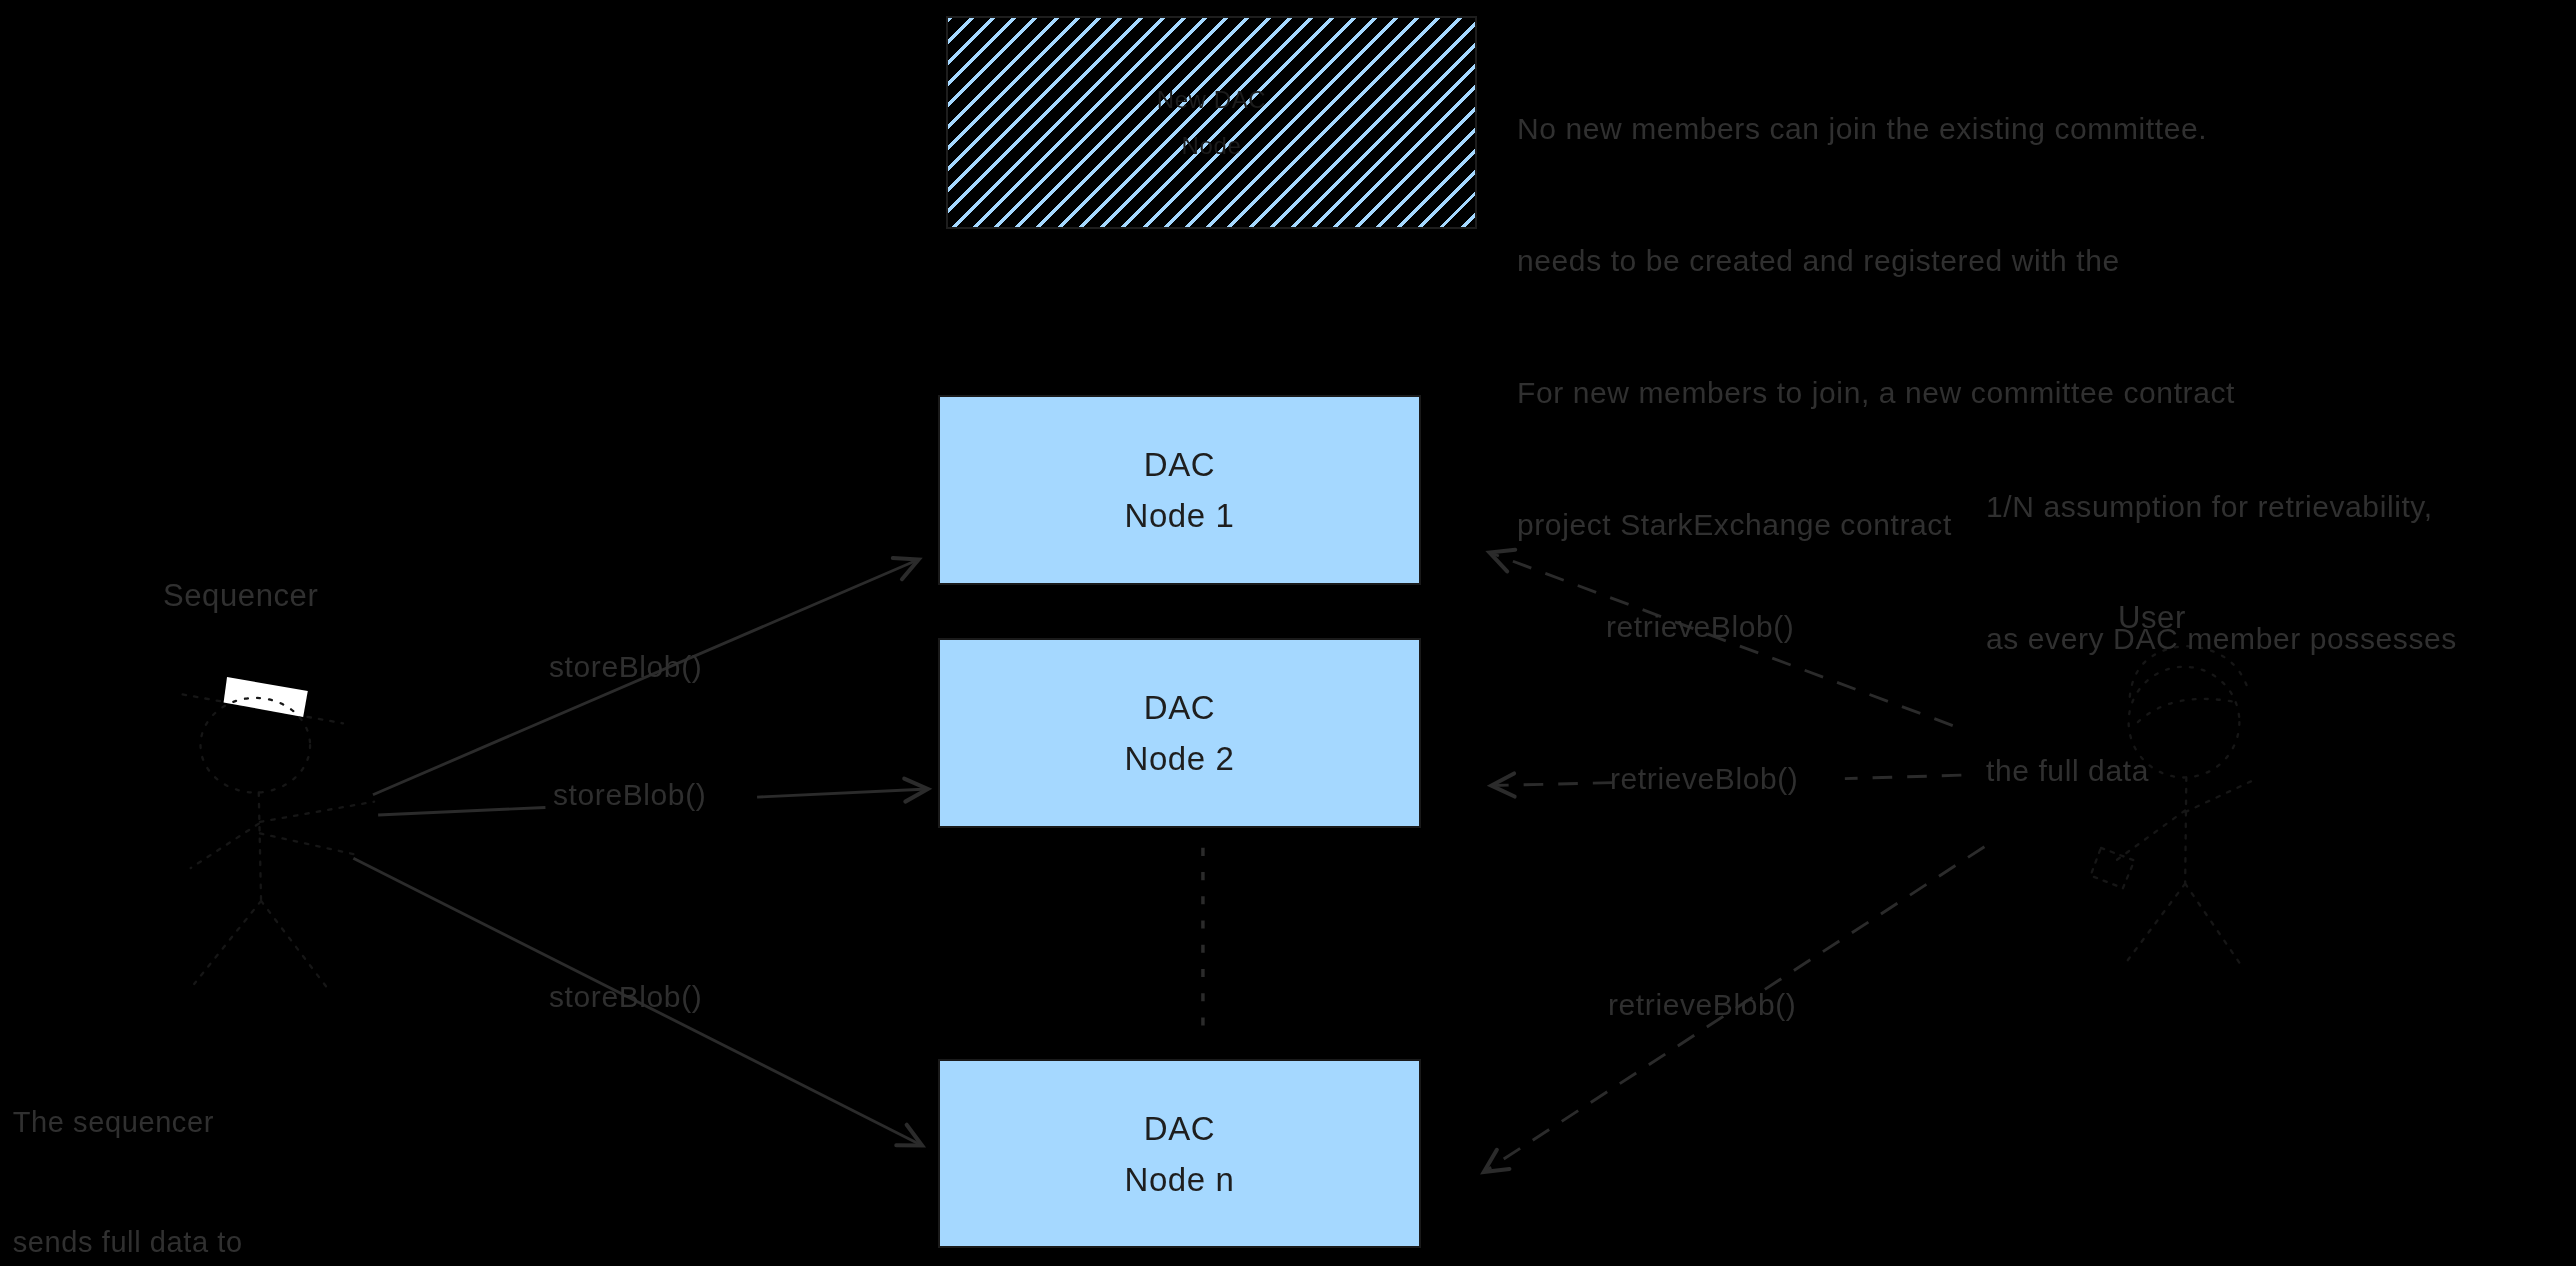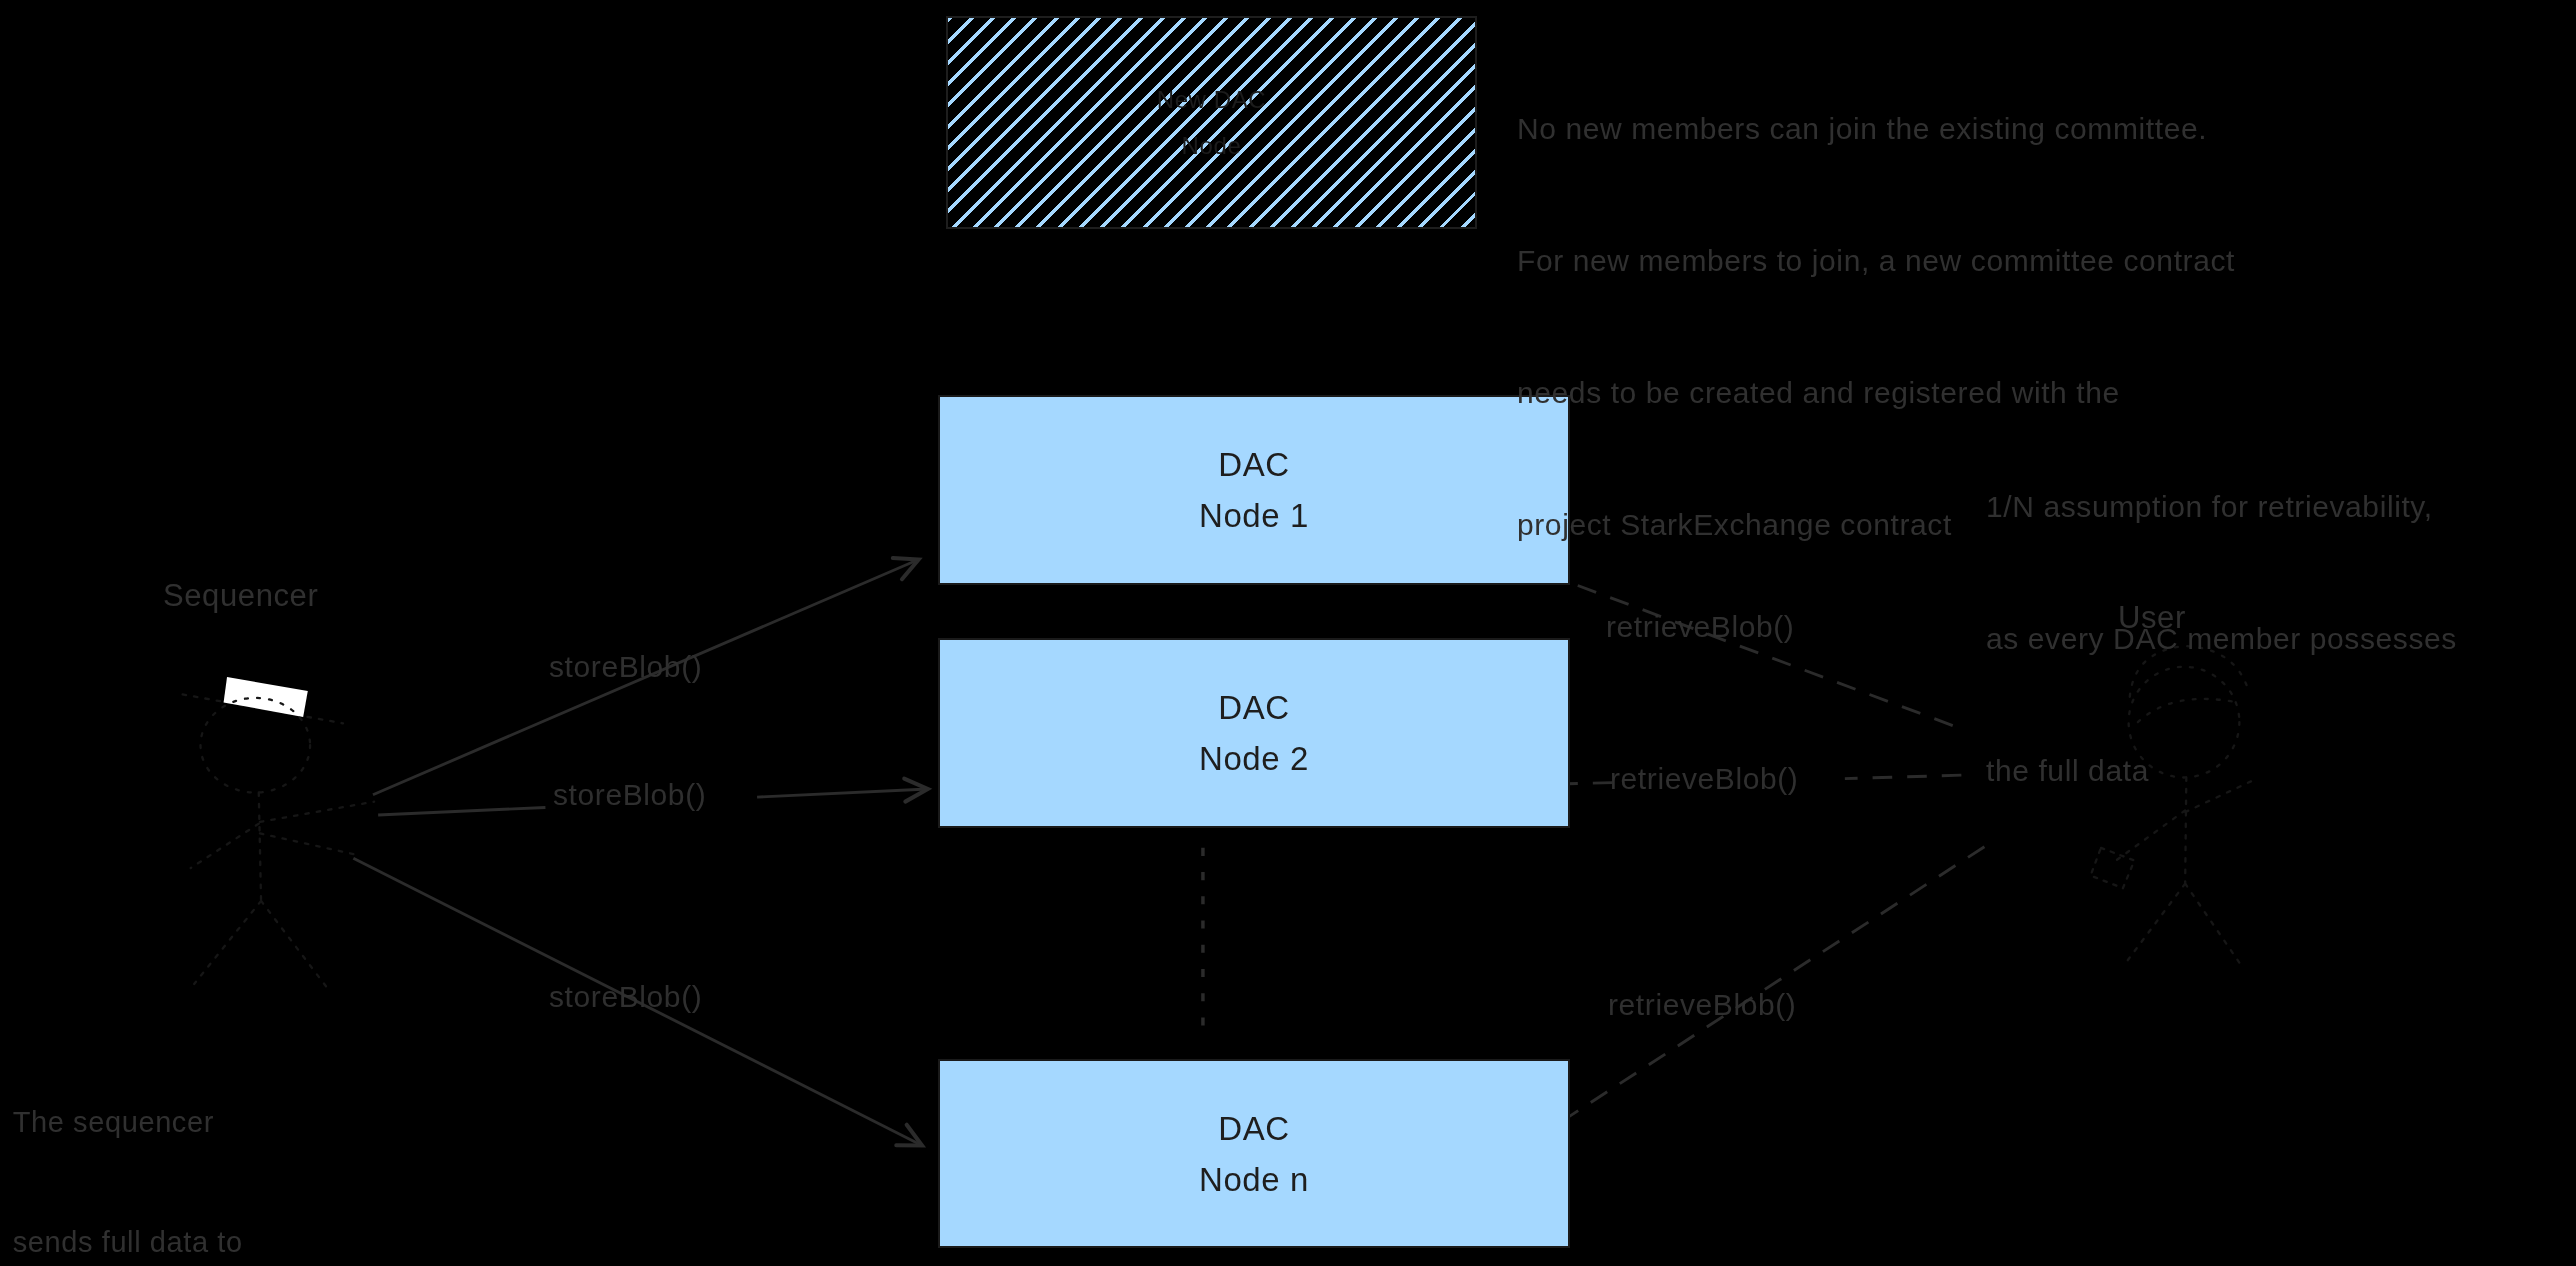--- a/index.html
+++ b/index.html
@@ -4,21 +4,21 @@
 <style>
   html,body{margin:0;padding:0;background:#000;}
   #canvas{
     position:relative;width:2576px;height:1266px;background:#000000;overflow:hidden;
     font-family:"Liberation Sans",sans-serif;
   }
   .note{position:absolute;color:#303030;font-size:30px;line-height:44px;white-space:pre;letter-spacing:0.6px;}
   .actor-label{position:absolute;color:#303030;font-size:31px;white-space:pre;letter-spacing:0.6px;}
   .edge-label{position:absolute;color:#2f2f2f;font-size:30px;white-space:pre;letter-spacing:0.6px;}
   .dac-node{
-    position:absolute;left:938px;width:632px;height:190px;
+    position:absolute;left:938px;width:483px;height:190px;
     background:#a5d8ff;border:2.3px solid #1a1a1a;box-sizing:border-box;
     display:flex;flex-direction:column;align-items:center;justify-content:center;
     color:#1e1e1e;font-size:33px;line-height:51px;text-align:center;letter-spacing:0.6px;
   }
   #node1{top:395px;}
   #node2{top:638px;}
   #noden{top:1059px;height:189px;}
   #new-dac-box{
     position:absolute;left:946px;top:16px;width:531px;height:213px;
     border:2.3px solid #1e1e1e;box-sizing:border-box;
@@ -106,22 +106,22 @@
   <div class="edge-label" style="left:549px;top:650px;">storeBlob()</div>
   <div class="edge-label" style="left:553px;top:778px;">storeBlob()</div>
   <div class="edge-label" style="left:549px;top:980px;">storeBlob()</div>
 
   <div class="edge-label" style="left:1606px;top:610px;">retrieveBlob()</div>
   <div class="edge-label" style="left:1610px;top:762px;">retrieveBlob()</div>
   <div class="edge-label" style="left:1608px;top:988px;">retrieveBlob()</div>
 
   <div class="note" style="left:1517px;top:18.5px;">
     <div>No new members can join the existing committee.</div>
+    <div>needs to be created and registered with the</div>
     <div>For new members to join, a new committee contract</div>
-    <div>needs to be created and registered with the</div>
     <div>project StarkExchange contract</div>
   </div>
 
   <div class="note" style="left:1986px;top:397px;">
     <div>1/N assumption for retrievability,</div>
     <div>as every DAC member possesses</div>
     <div>the full data</div>
   </div>
 
   <div class="note" style="left:12.7px;top:1022px;font-size:29px;line-height:40px;">

